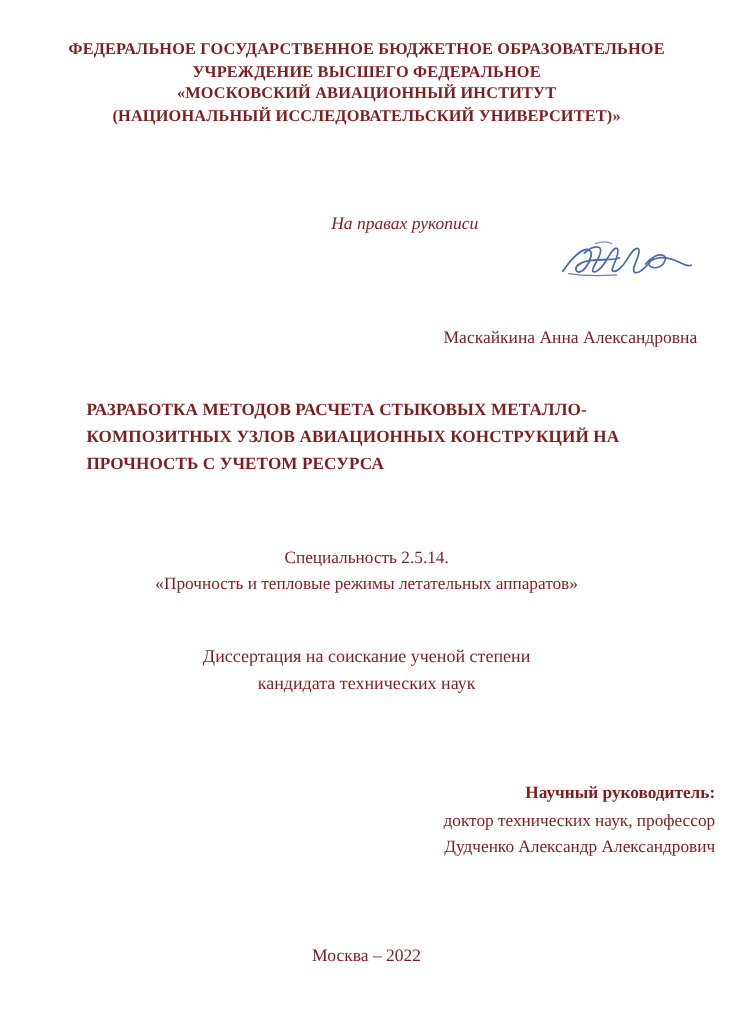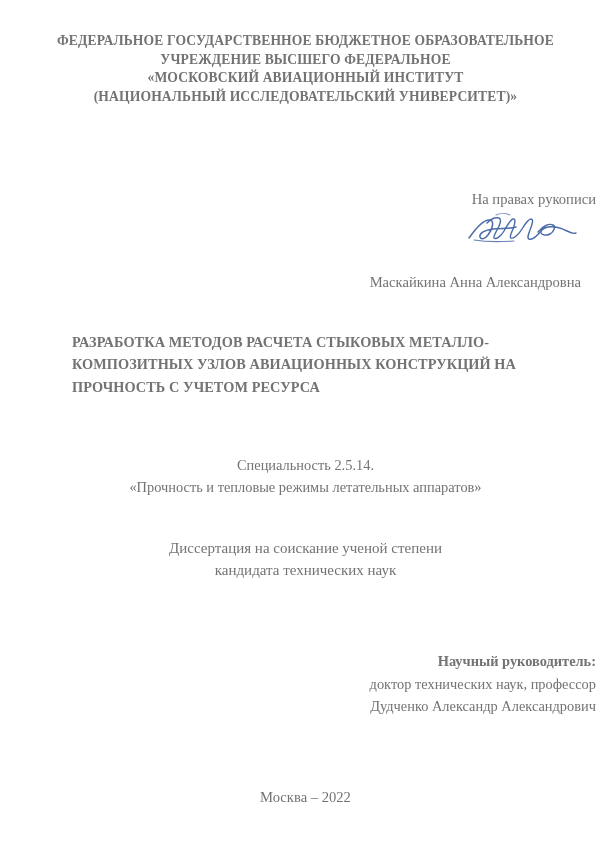--- a/index.html
+++ b/index.html
@@ -8,21 +8,21 @@
     padding: 0;
     background: #ffffff;
   }
 
   .page {
     position: relative;
     width: 611px;
     height: 841px;
     margin: 0 auto;
     background: #ffffff;
-    color: #737373;
+    color: #7f1d1d;
     font-family: "Liberation Serif", "DejaVu Serif", serif;
     overflow: hidden;
     box-sizing: border-box;
   }
 
   
   .org-header {
     position: absolute;
     top: 32px;
     left: 30px;
@@ -34,24 +34,24 @@
     letter-spacing: 0.01em;
   }
   .org-header .org-line {
     display: block;
     white-space: nowrap;
   }
 
   
   .rights-block {
     position: absolute;
-    top: 190px;
+    top: 178px;
     right: 15px;
     width: 320px;
-    text-align: right;
+    font-style: italic;
   }
   .rights-label {
     font-size: 14.6px;
     line-height: 19px;
     display: block;
   }
   .signature-wrap {
     display: block;
     margin-top: 2px;
     margin-right: 18px;

